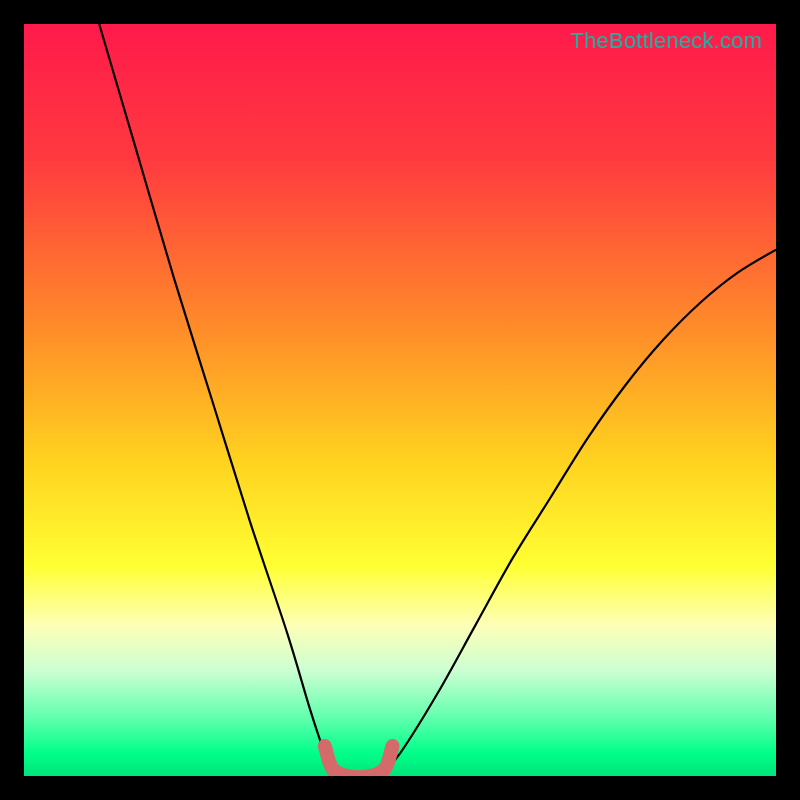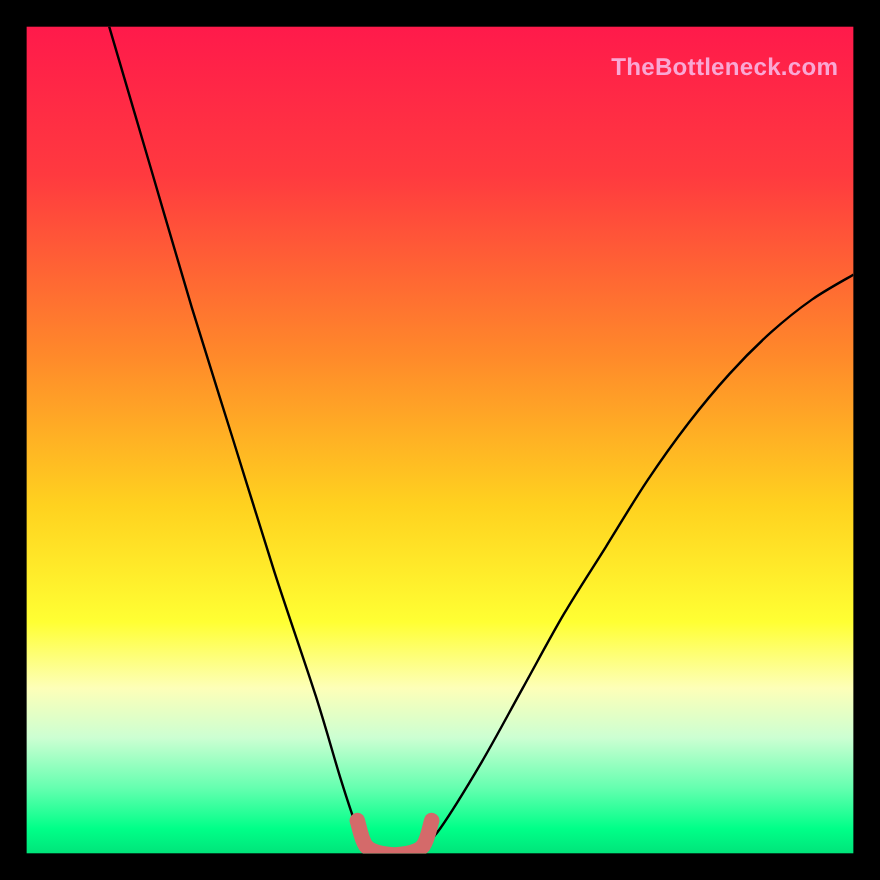--- a/index.html
+++ b/index.html
@@ -14,25 +14,25 @@
   .frame {
     position: absolute;
     left: 24px;
     top: 24px;
     width: 752px;
     height: 752px;
     background: #000;
   }
   .watermark {
     position: absolute;
-    top: 24px;
+    top: 4px;
     right: 14px;
-    color: #f9a8d4;
+    color: #14b8a6;
     font-size: 22px;
-    font-weight: 700;
+    font-weight: 400;
     z-index: 10;
     letter-spacing: 0.2px;
   }
   svg {
     display: block;
   }
 </style>
 </head>
 <body>
 

